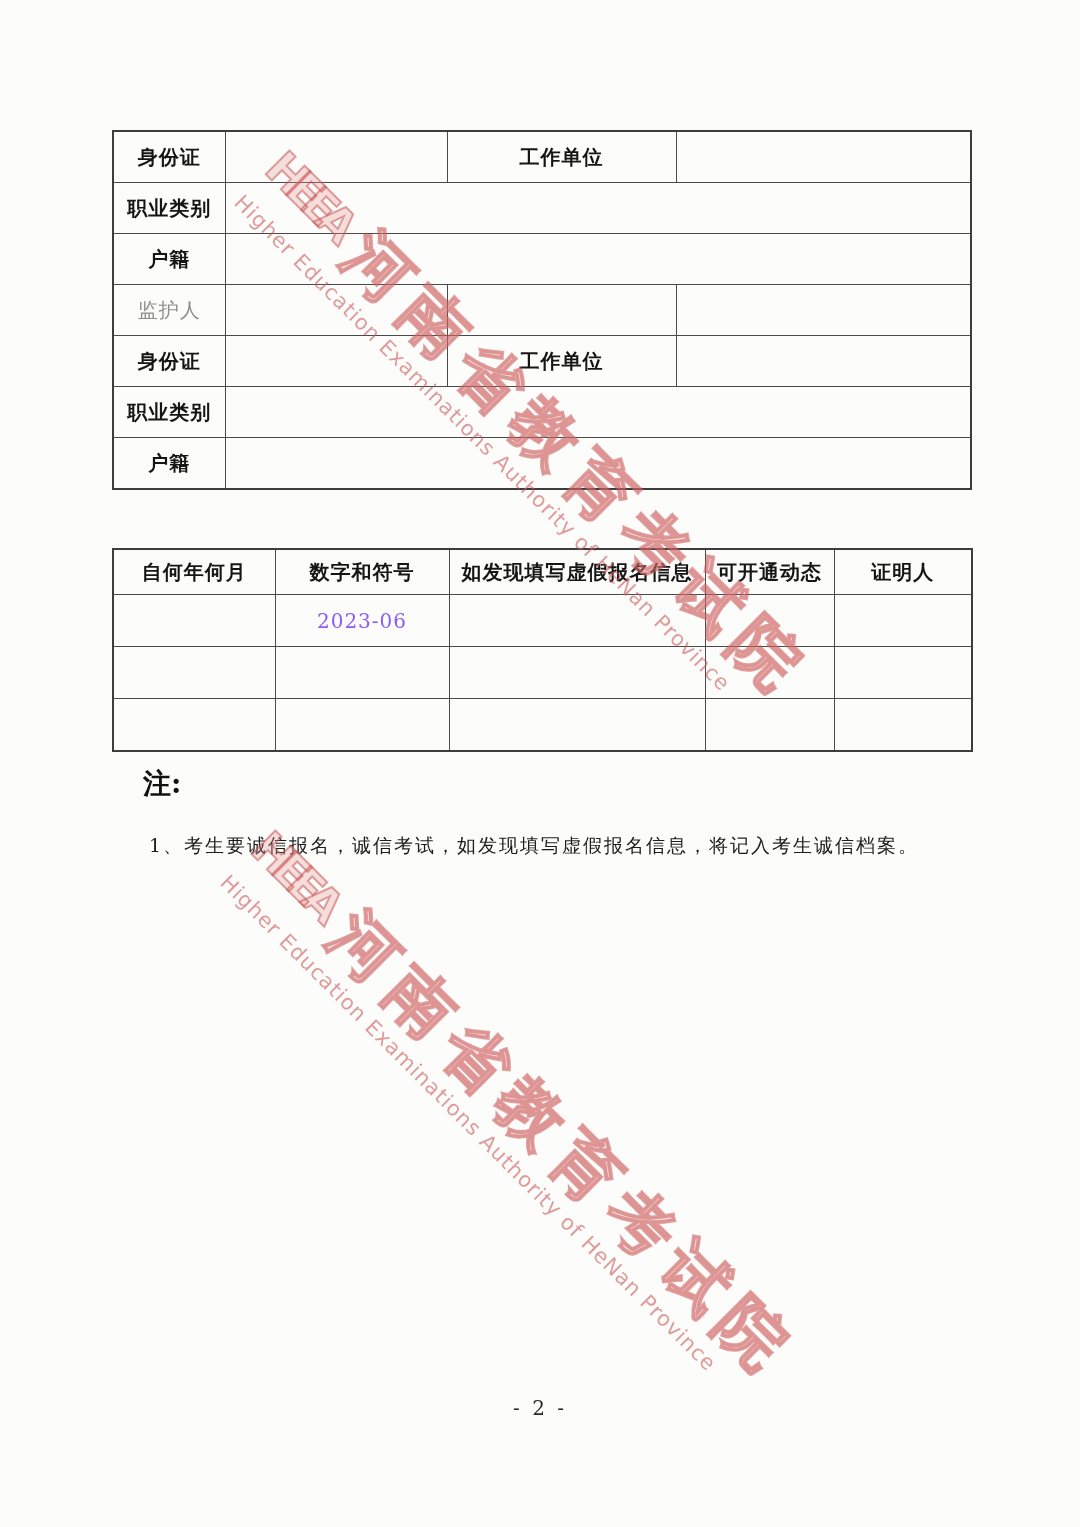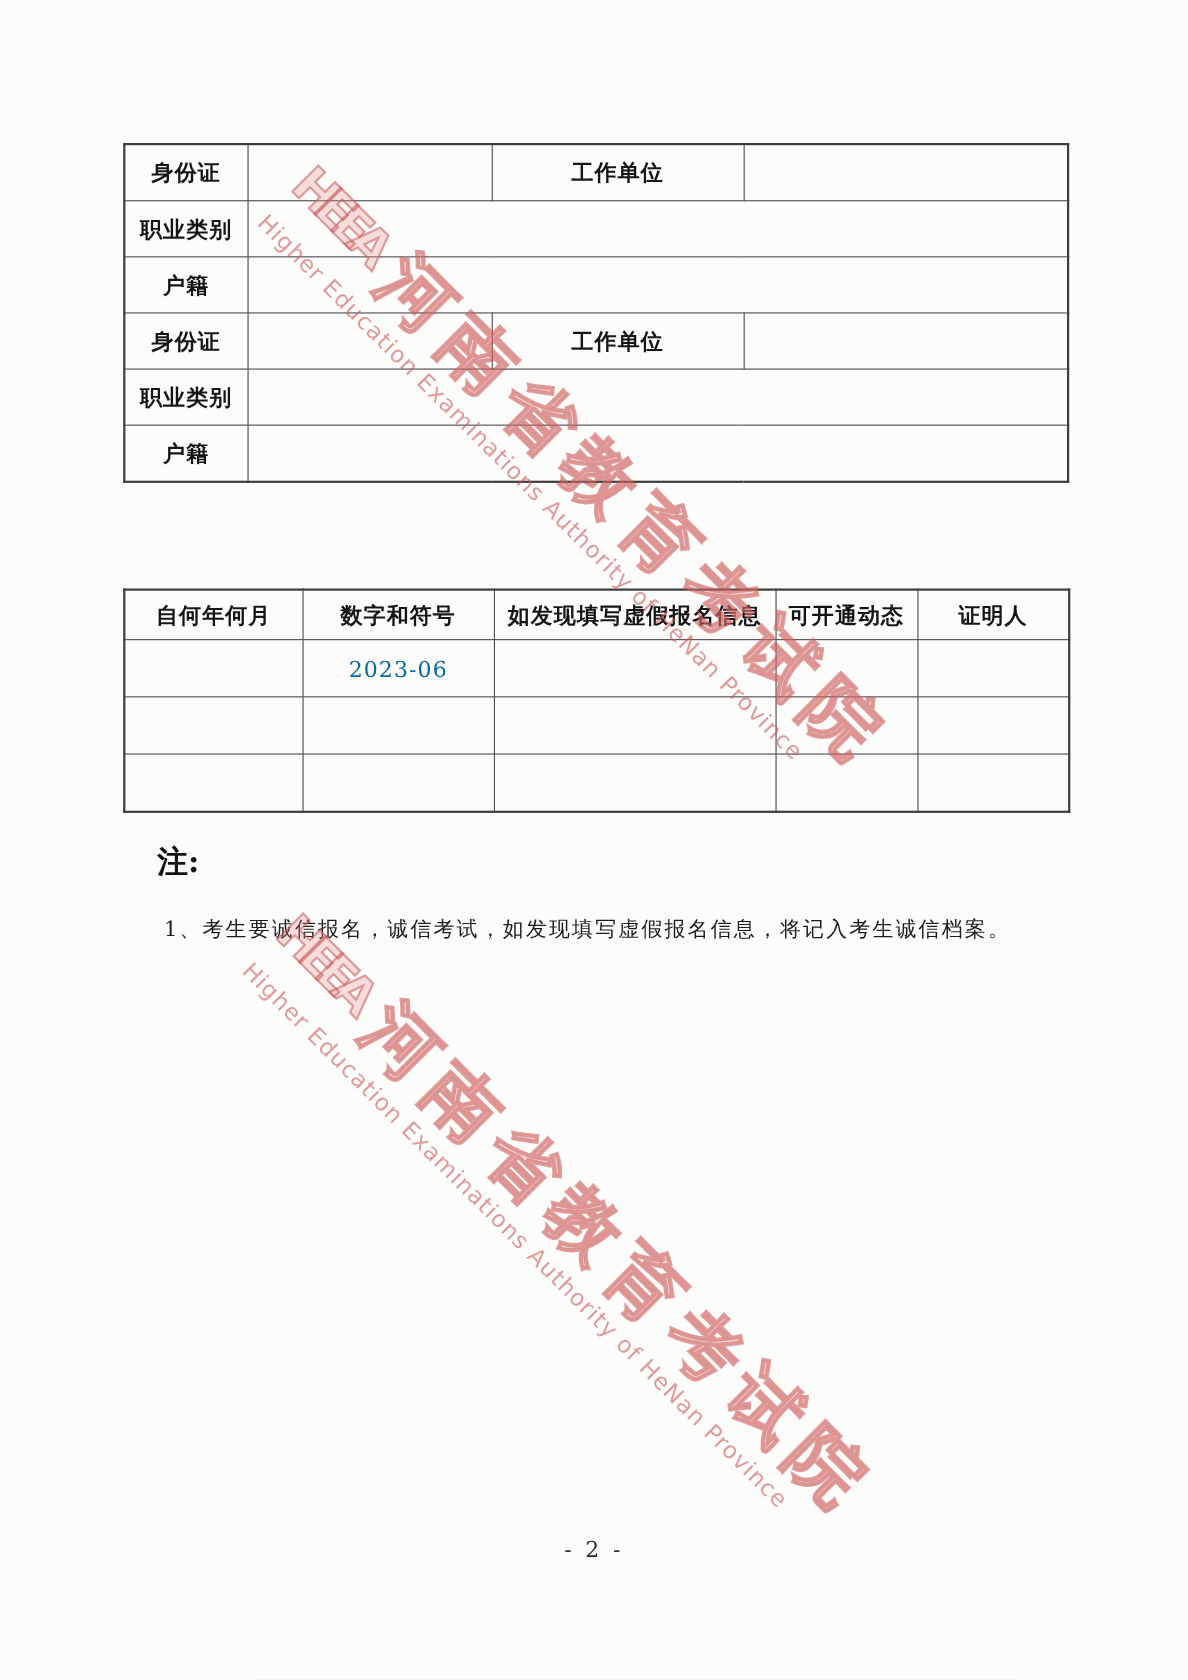--- a/index.html
+++ b/index.html
@@ -22,36 +22,36 @@
   table.form td{
     border:1.5px solid #4a4a4a;
     padding:0 4px;
     vertical-align:middle;
     text-align:center;
     overflow:hidden;
   }
   table.form{border:2px solid #3d3d3d;}
   #family-table{left:112px;top:130px;width:858px;}
   #family-table td{height:50px;}
-  #history-table{left:112px;top:535px;width:859px;}
+  #history-table{left:112px;top:548px;width:859px;}
   #history-table tr.hdr td{height:44px;}
   #history-table tr.data td{height:51px;}
   .lbl{
     font-family:"DejaVu Sans","Liberation Sans",sans-serif;
     font-weight:700;font-size:20px;color:#151515;
     letter-spacing:1px;
   }
   .guardian{
     font-family:"DejaVu Sans","Liberation Sans",sans-serif;
     font-weight:400;font-size:20px;color:#8d8d8d;
     letter-spacing:1px;
   }
   .val-date{
     font-family:"DejaVu Serif","Liberation Serif",serif;
-    font-size:20px;color:#0369a1;letter-spacing:1px;
+    font-size:20px;color:#8b5cf6;letter-spacing:1px;
   }
   
   .notes{
     position:absolute;left:85px;top:765px;width:902px;
   }
   .notes-heading{
     margin:0 0 16px 58px;
     font-weight:700;font-size:28px;color:#111;
     font-family:"DejaVu Serif","Liberation Serif",serif;
   }
@@ -126,20 +126,26 @@
         <td class="lbl">工作单位</td>
         <td></td>
       </tr>
       <tr>
         <td class="lbl">职业类别</td>
         <td colspan="3"></td>
       </tr>
       <tr>
         <td class="lbl">户籍</td>
         <td colspan="3"></td>
+      </tr>
+      <tr>
+        <td class="guardian">监护人</td>
+        <td></td>
+        <td></td>
+        <td></td>
       </tr>
       <tr>
         <td class="lbl">身份证</td>
         <td></td>
         <td class="lbl">工作单位</td>
         <td></td>
       </tr>
       <tr>
         <td class="lbl">职业类别</td>
         <td colspan="3"></td>

